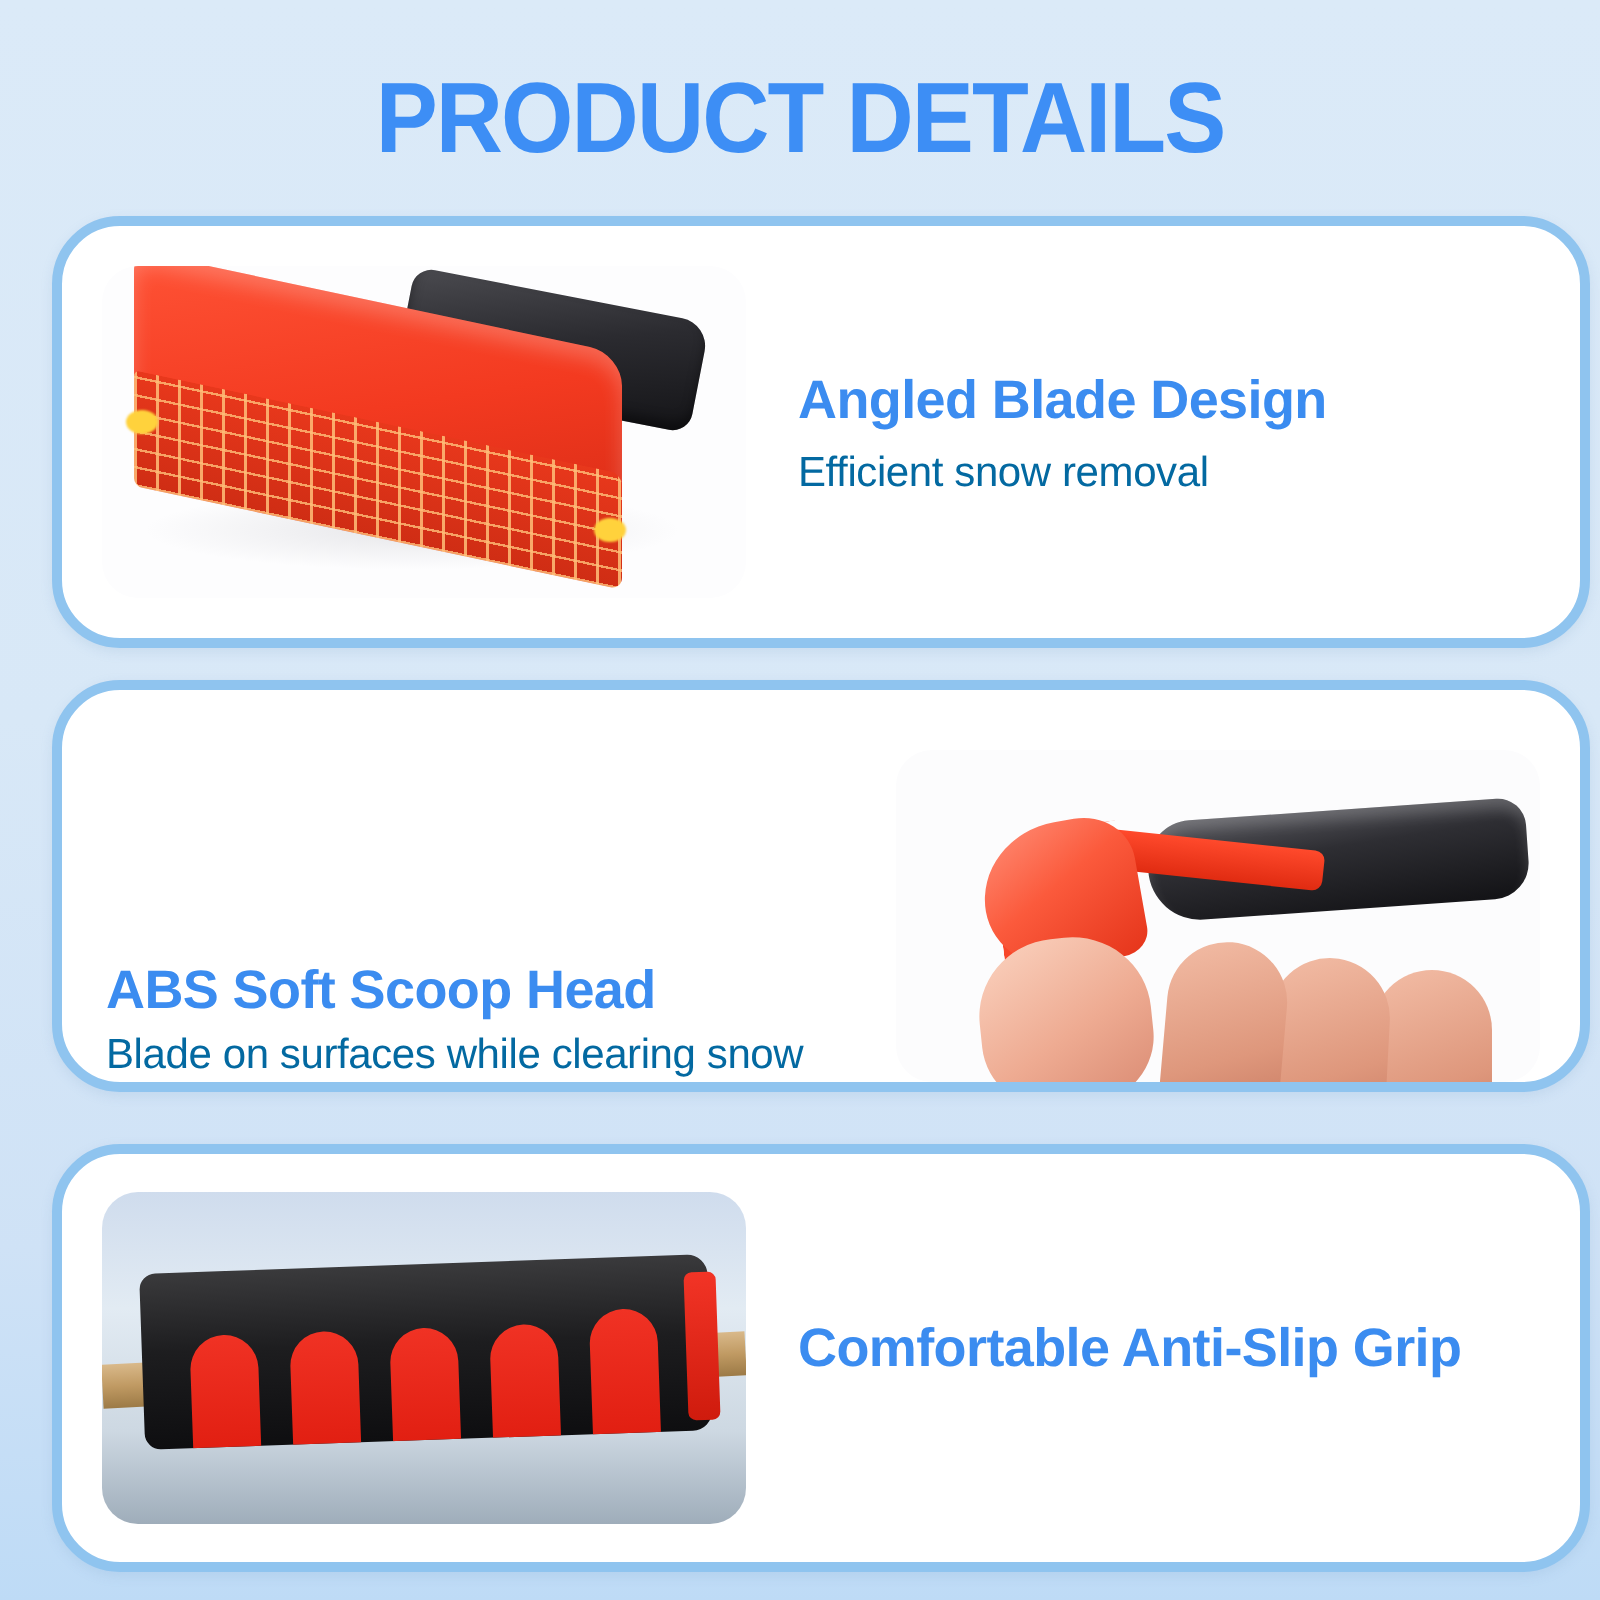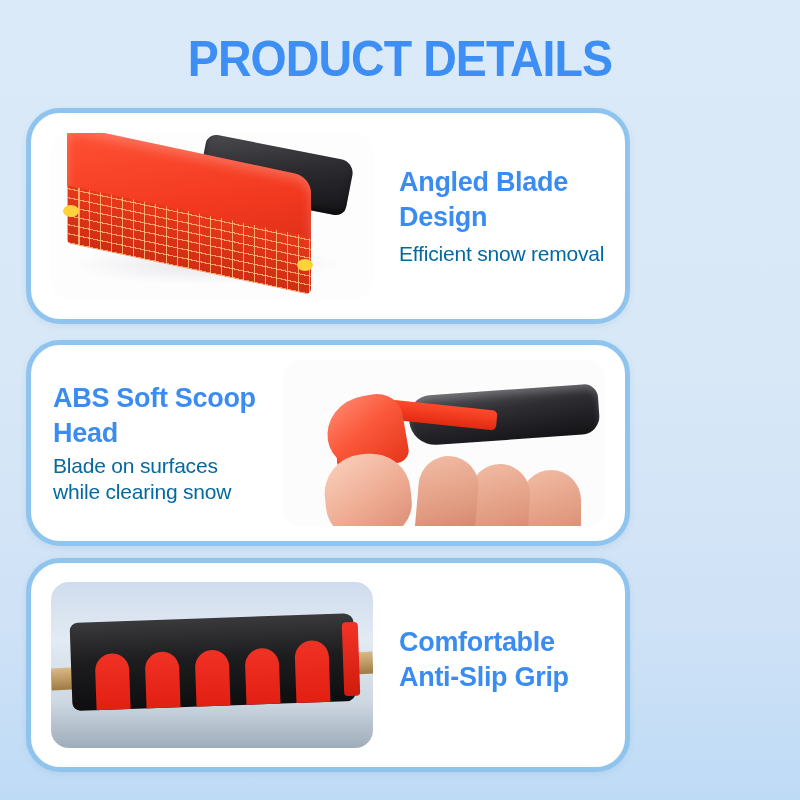--- a/index.html
+++ b/index.html
@@ -37,35 +37,35 @@
     color: #3d8ef5;
     transform: scaleX(0.93);
     transform-origin: center;
     white-space: nowrap;
   }
 
   
   .card {
     position: absolute;
     left: 26px;
-    width: 604px;
+    width: 769px;
     box-sizing: border-box;
     background: #ffffff;
     border: 5px solid #8fc4ef;
     border-radius: 34px;
     box-shadow: 0 2px 6px rgba(120, 160, 200, 0.18);
     display: flex;
     align-items: center;
     overflow: hidden;
   }
   .card-1 { top: 108px;  height: 216px; }
   .card-2 { top: 340px;  height: 206px; }
-  .card-3 { top: 558px;  height: 214px; }
-
-  .card.reverse { flex-direction: row-reverse; }
+  .card-3 { top: 572px;  height: 214px; }
+
+  .card.reverse { flex-direction: row-reverse; align-items: flex-end; }
 
   .card-media {
     flex: 0 0 auto;
     width: 322px;
     height: 166px;
     margin: 0 12px 0 20px;
     border-radius: 18px;
     overflow: hidden;
     position: relative;
     background: #fbfbfd;

